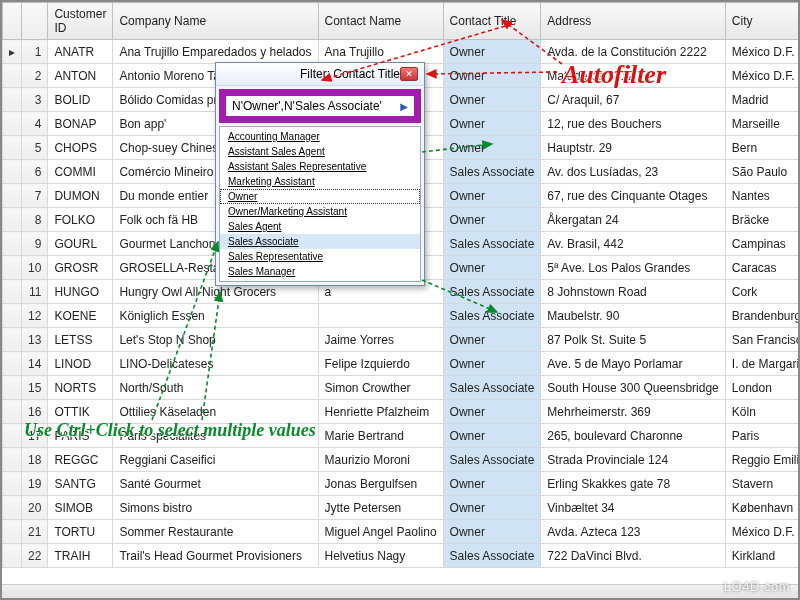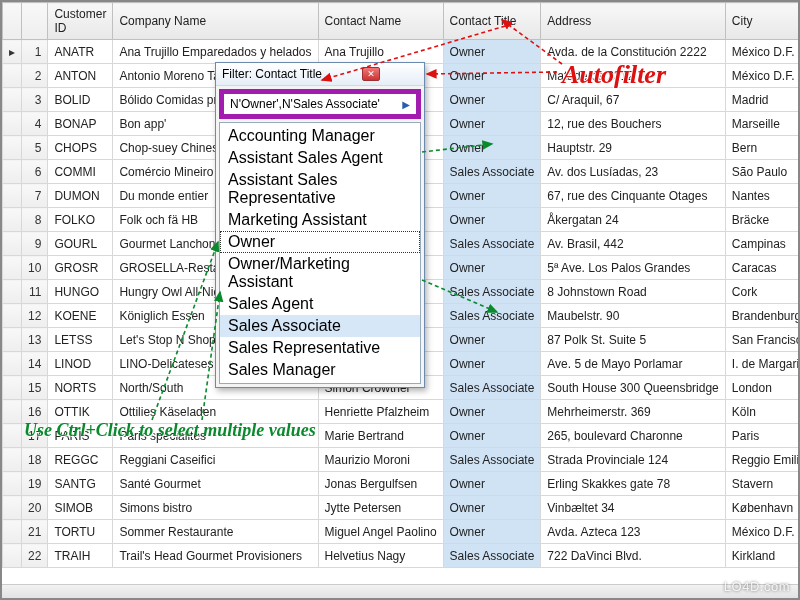--- a/index.html
+++ b/index.html
@@ -71,58 +71,58 @@
   box-shadow: 2px 3px 6px rgba(0,0,0,0.3);
   z-index: 50;
 }
 .filter-title {
   background: linear-gradient(#ffffff, #e6eef8);
   border-bottom: 1px solid #cdd9e8;
   padding: 4px 6px;
   font-size: 12px;
   display: flex;
   align-items: center;
-  justify-content: flex-start;
-  gap: 40px;
+  justify-content: flex-end;
 }
 .filter-close {
   width: 18px; height: 14px;
   background: linear-gradient(#e77, #c33);
   border: 1px solid #933;
   border-radius: 2px;
   color: #fff;
   font-size: 9px;
   line-height: 12px;
   text-align: center;
   cursor: pointer;
 }
 .filter-current {
   background: #fff;
-  border: 5px solid #a21caf;
+  border: 7px solid #a21caf;
   margin: 3px;
   padding: 3px 6px;
   font-size: 12px;
   display: flex;
   justify-content: space-between;
   align-items: center;
 }
 .filter-arrow {
   color: #2a5db0;
   font-size: 10px;
 }
 .filter-list {
   background: #fff;
   margin: 0 3px 3px 3px;
   border: 1px solid #9ab;
   padding: 2px 0;
 }
 .filter-item {
   padding: 2px 8px;
-  font-size: 16px;
+  font-size: 10px;
   cursor: pointer;
+  text-decoration: underline;
 }
 .filter-item.sel-dotted {
   border: 1px dotted #333;
   padding: 1px 7px;
 }
 .filter-item.sel-blue {
   background: #d6e8f8;
 }
 
 

